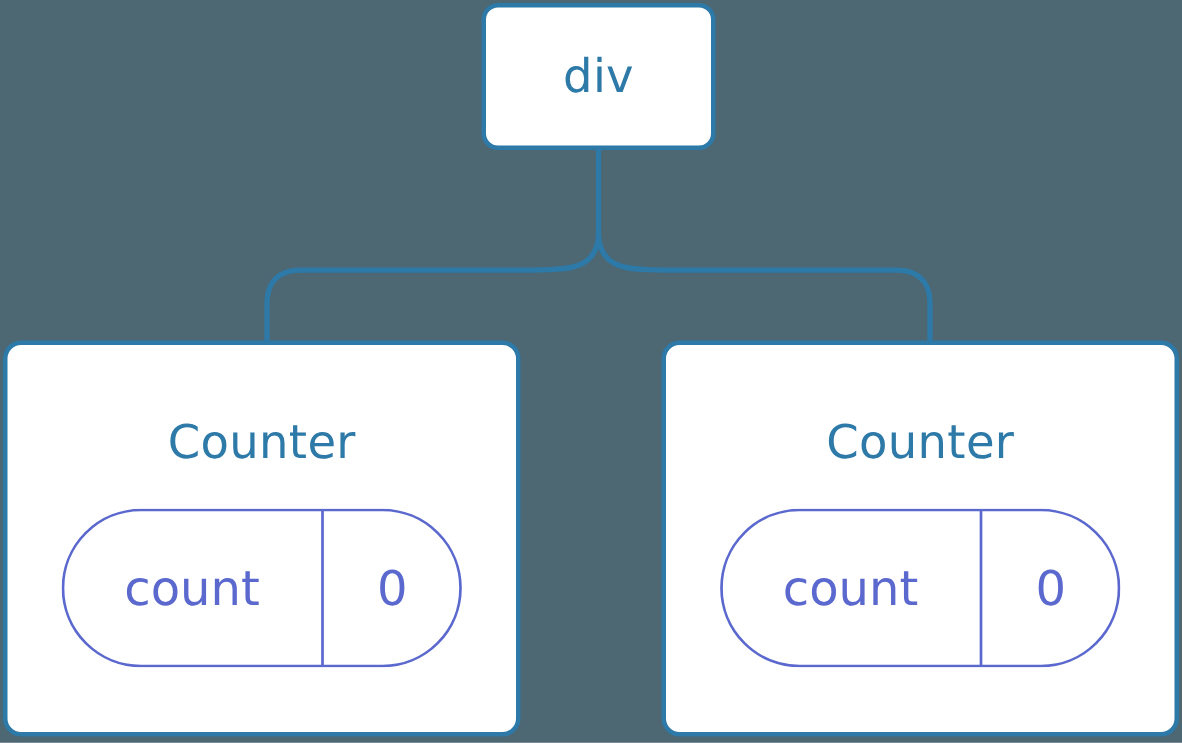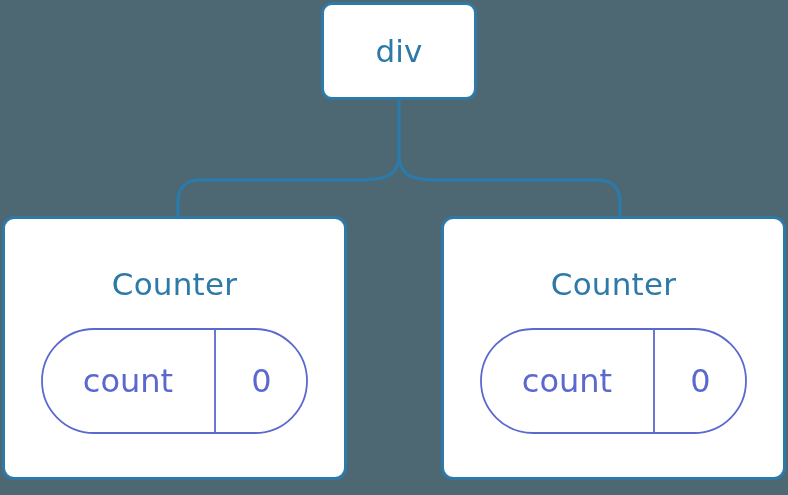--- a/index.html
+++ b/index.html
@@ -38,21 +38,21 @@
     top: 2px;
     width: 156px;
     height: 98px;
     border: 3px solid #2d79a8;
     border-radius: 11px;
     display: flex;
     align-items: center;
     justify-content: center;
   }
   .node-child {
-    top: 216px;
+    top: 227px;
     width: 345px;
     height: 264px;
     border: 3px solid #2d79a8;
     border-radius: 12px;
     display: flex;
     flex-direction: column;
     align-items: center;
   }
   .node-child.left  { left: 2px; }
   .node-child.right { left: 441px; }

